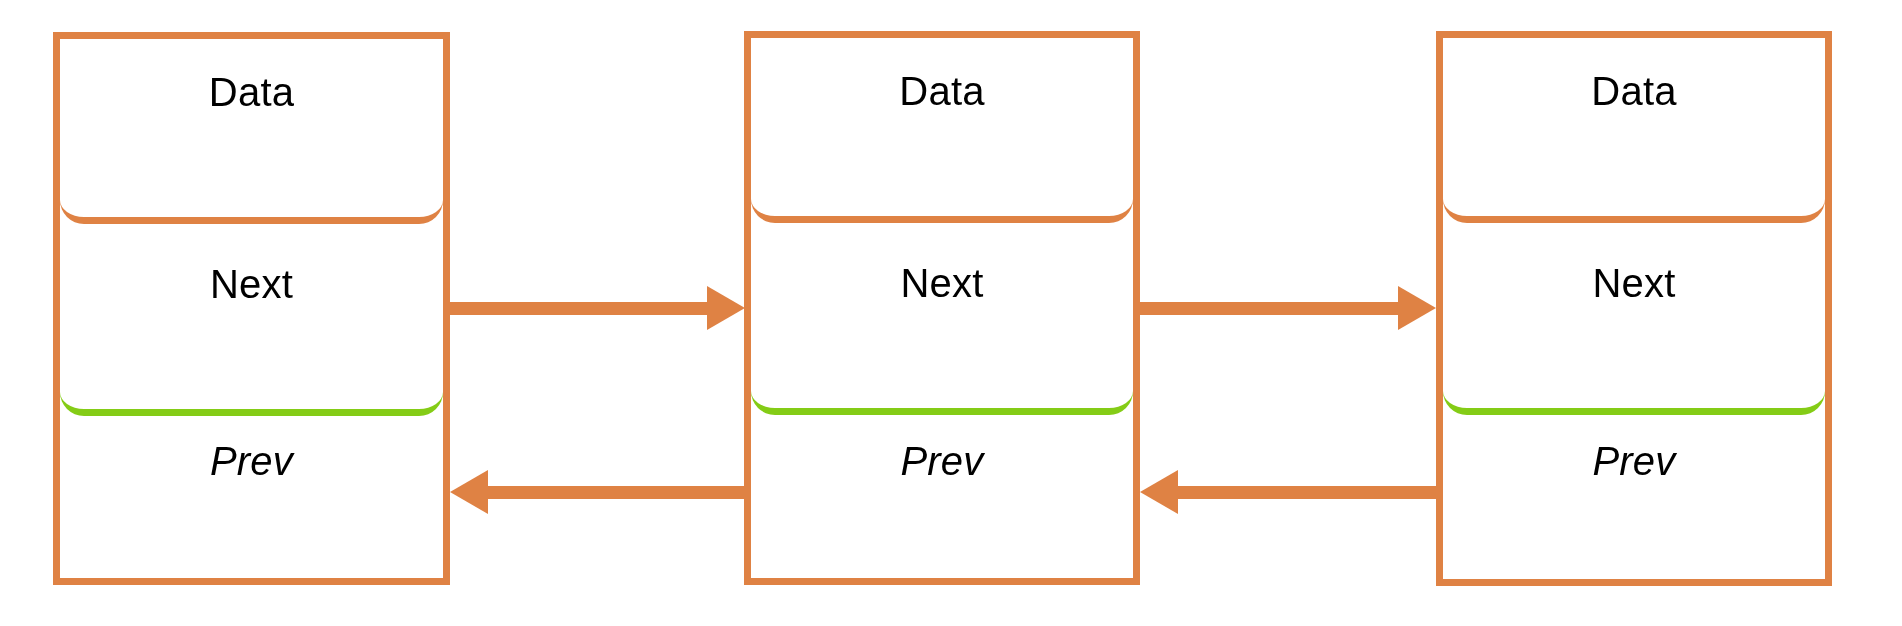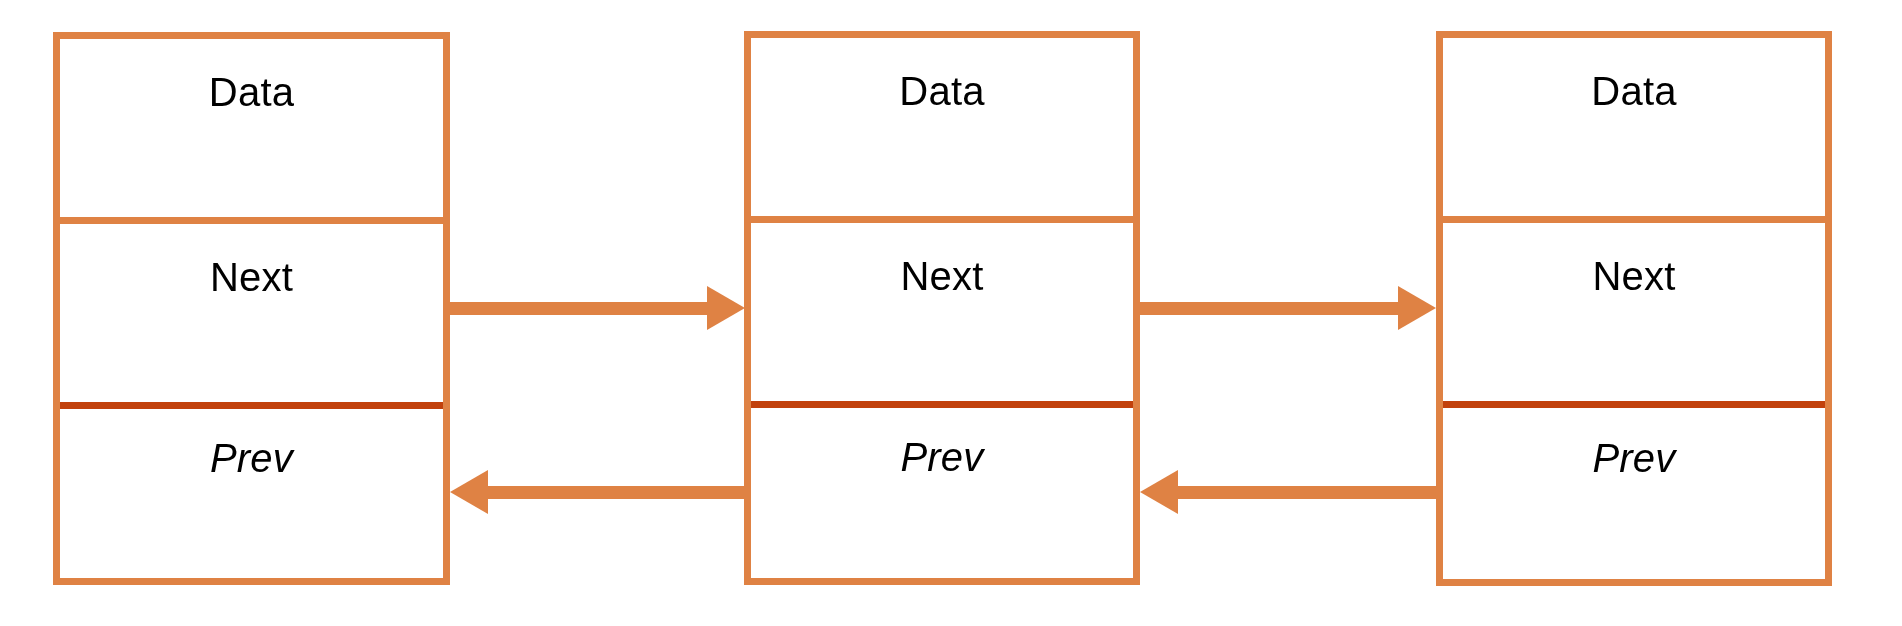--- a/index.html
+++ b/index.html
@@ -26,28 +26,30 @@
     display: flex;
     flex-direction: column;
   }
   .node-cell {
     position: relative;
     box-sizing: border-box;
     display: flex;
     align-items: center;
     justify-content: center;
     background: transparent;
+    border-radius: 24px;
   }
   .cell-data {
     height: 185px;
     border-bottom: 7px solid #DF8244;
   }
   .cell-next {
     height: 185px;
-    border-bottom: 7px solid #c2410c;
+    border-bottom: 7px solid #84cc16;
+    margin-top: 7px;
   }
   .cell-prev {
     flex: 1 1 auto;
     font-style: italic;
   }
   .cell-label {
     font-size: 40px;
     line-height: 1;
     color: #000000;
     letter-spacing: 0.2px;

